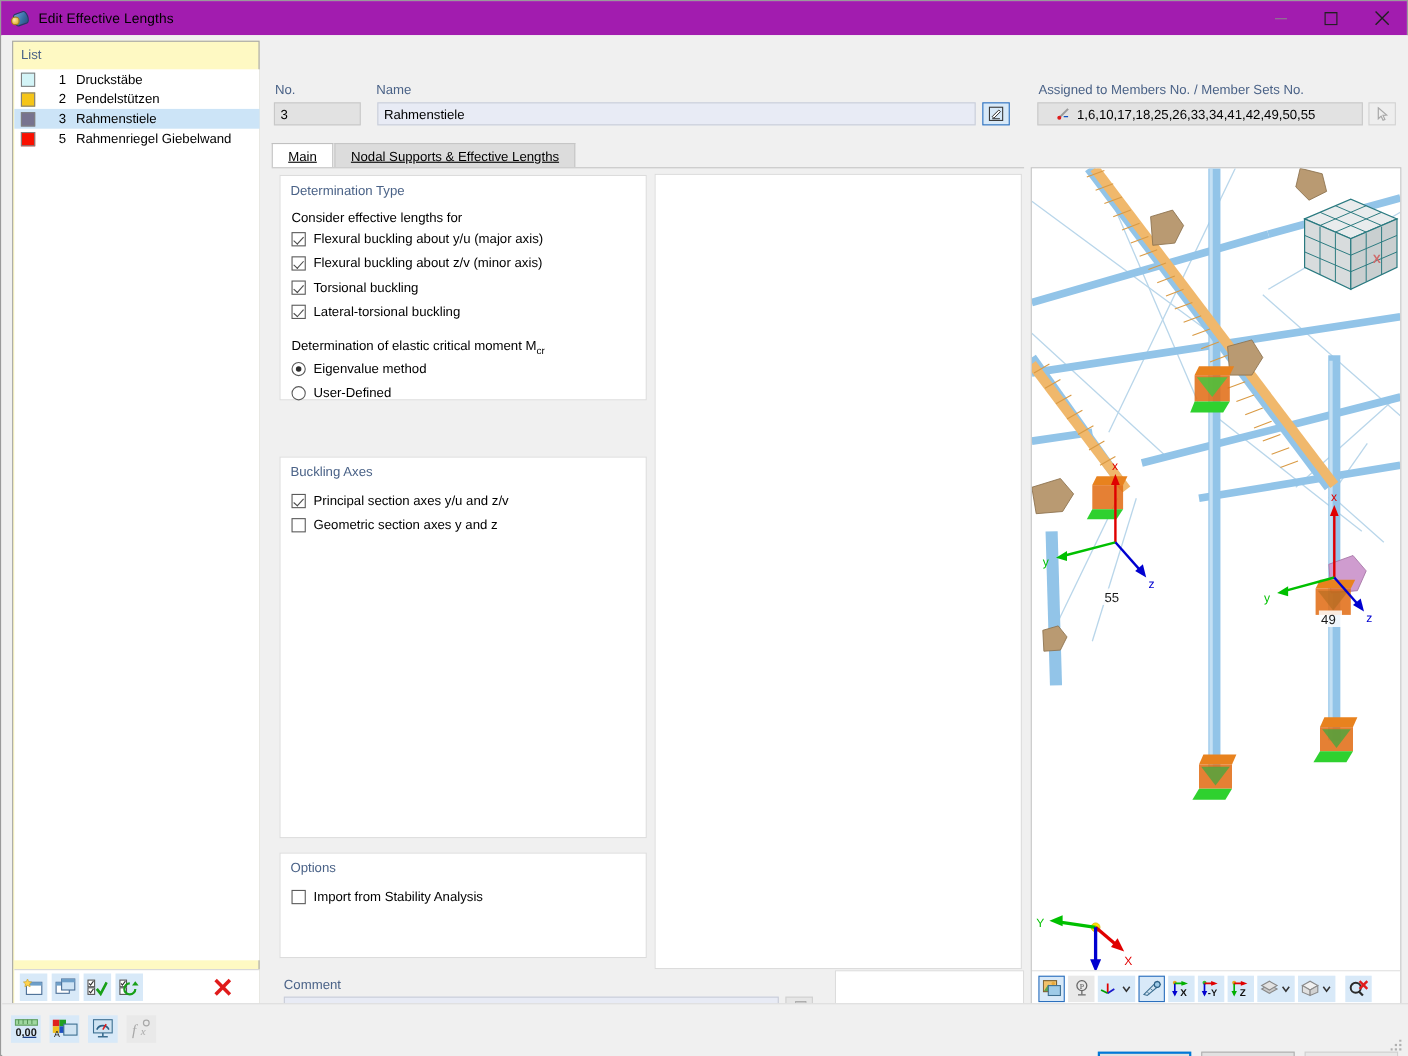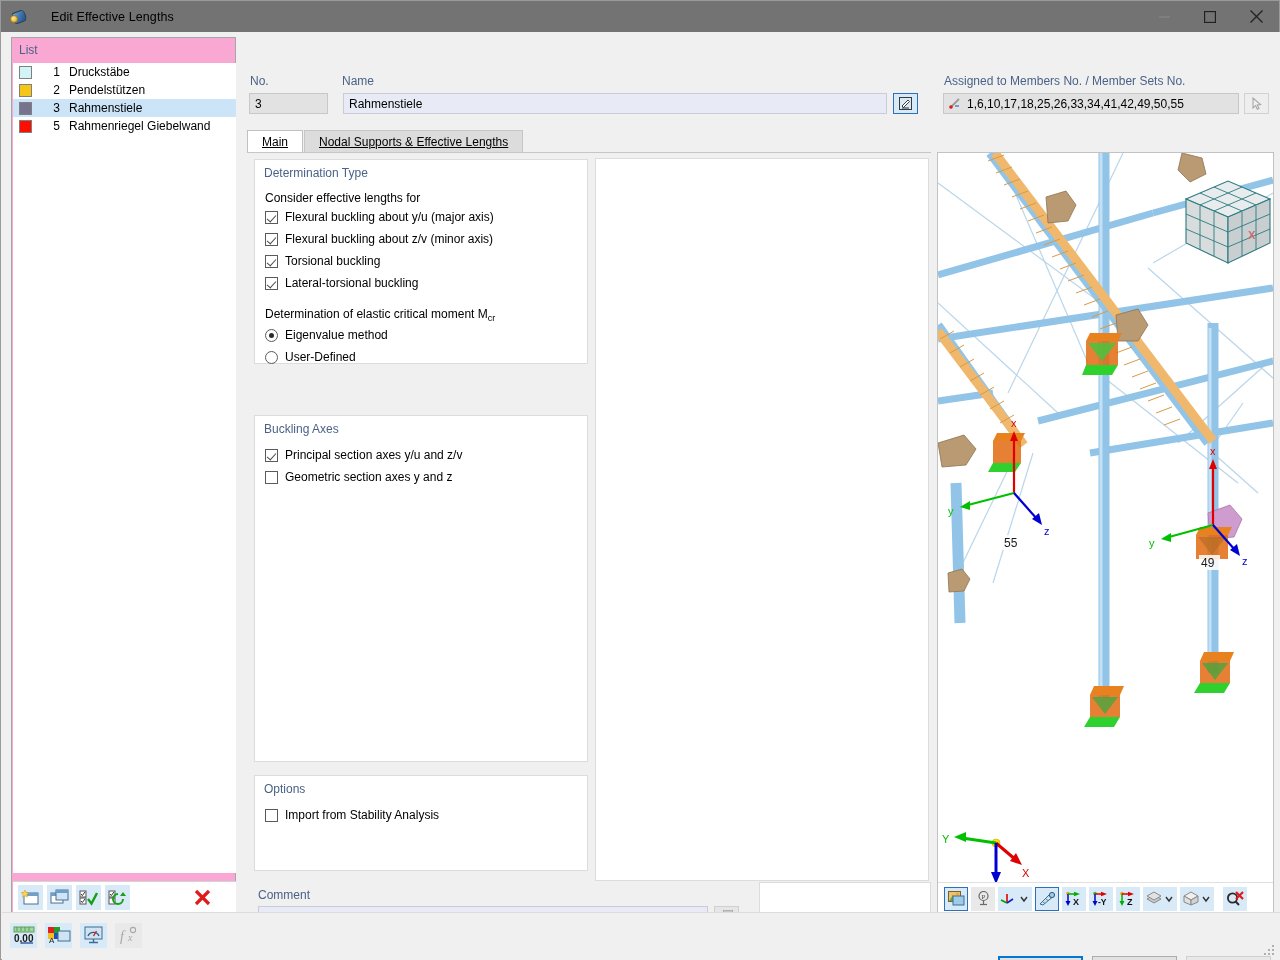--- a/index.html
+++ b/index.html
@@ -14,22 +14,22 @@
   }
   .window {
     position: absolute; left: 0; top: 0;
     width: 1280px; height: 960px;
     background: #f0f0f0;
     border: 1px solid #9a9a9a;
   }
   
   .titlebar {
     position: absolute; left: 0; top: 0; width: 1278px; height: 31px;
-    background: #737373;
-    display: flex; align-items: center; gap: 16px;
+    background: #a21caf;
+    display: flex; align-items: center;
   }
   .title-icon {
     width: 18px; height: 18px; margin-left: 9px; margin-right: 7px;
     position: relative; flex: none;
   }
   .title-icon .cyl {
     position: absolute; left: 2px; top: 3px; width: 14px; height: 12px;
     background: linear-gradient(135deg,#6ea8dd 0%, #3a6ea5 60%, #25507f 100%);
     border-radius: 3px / 6px;
     border: 1px solid #1f3f63;
@@ -53,21 +53,21 @@
   }
   .wc svg { display:block; }
   
   .body-area {
     position: absolute; left: 1px; top: 31px; width: 1278px; height: 880px;
     background: #f0f0f0;
   }
   
   .list-panel {
     position: absolute; left: 9px; top: 5px; width: 225px; height: 878px;
-    background: #f9a8d4; border: 1px solid #a6a6a6;
+    background: #fef9c3; border: 1px solid #a6a6a6;
   }
   .list-title {
     position: absolute; left: 7px; top: 5px;
     font-size: 12px; color: #4a6287; font-weight: normal;
   }
   .list-items {
     position: absolute; left: 1px; top: 25px; width: 223px; height: 810px;
     background: #ffffff;
   }
   .list-row {
@@ -121,21 +121,21 @@
     display: flex; align-items: center; justify-content: center;
   }
   .assign-box {
     position: absolute; left: 935px; top: 36px; width: 337px; height: 52px;
     background: #f0f0f0;
   }
   .assign-label { position: absolute; left: 7px; top: 6px; white-space: nowrap; }
   .assign-input {
     position: absolute; left: 6px; top: 25px; width: 296px; height: 21px;
     background: #e2e2e2; border: 1px solid #c8c8c8;
-    display: flex; align-items: center; padding-left: 4px; gap: 5px;
+    display: flex; align-items: center; padding-left: 16px; gap: 5px;
     font-size: 12px;
   }
   .assign-btn {
     position: absolute; left: 307px; top: 25px; width: 25px; height: 21px;
     background: #eeeeee; border: 1px solid #d2d2d2;
     display: flex; align-items: center; justify-content: center;
   }
   
   .tabs {
     position: absolute; left: 245px; top: 98px; width: 684px; height: 22px;

